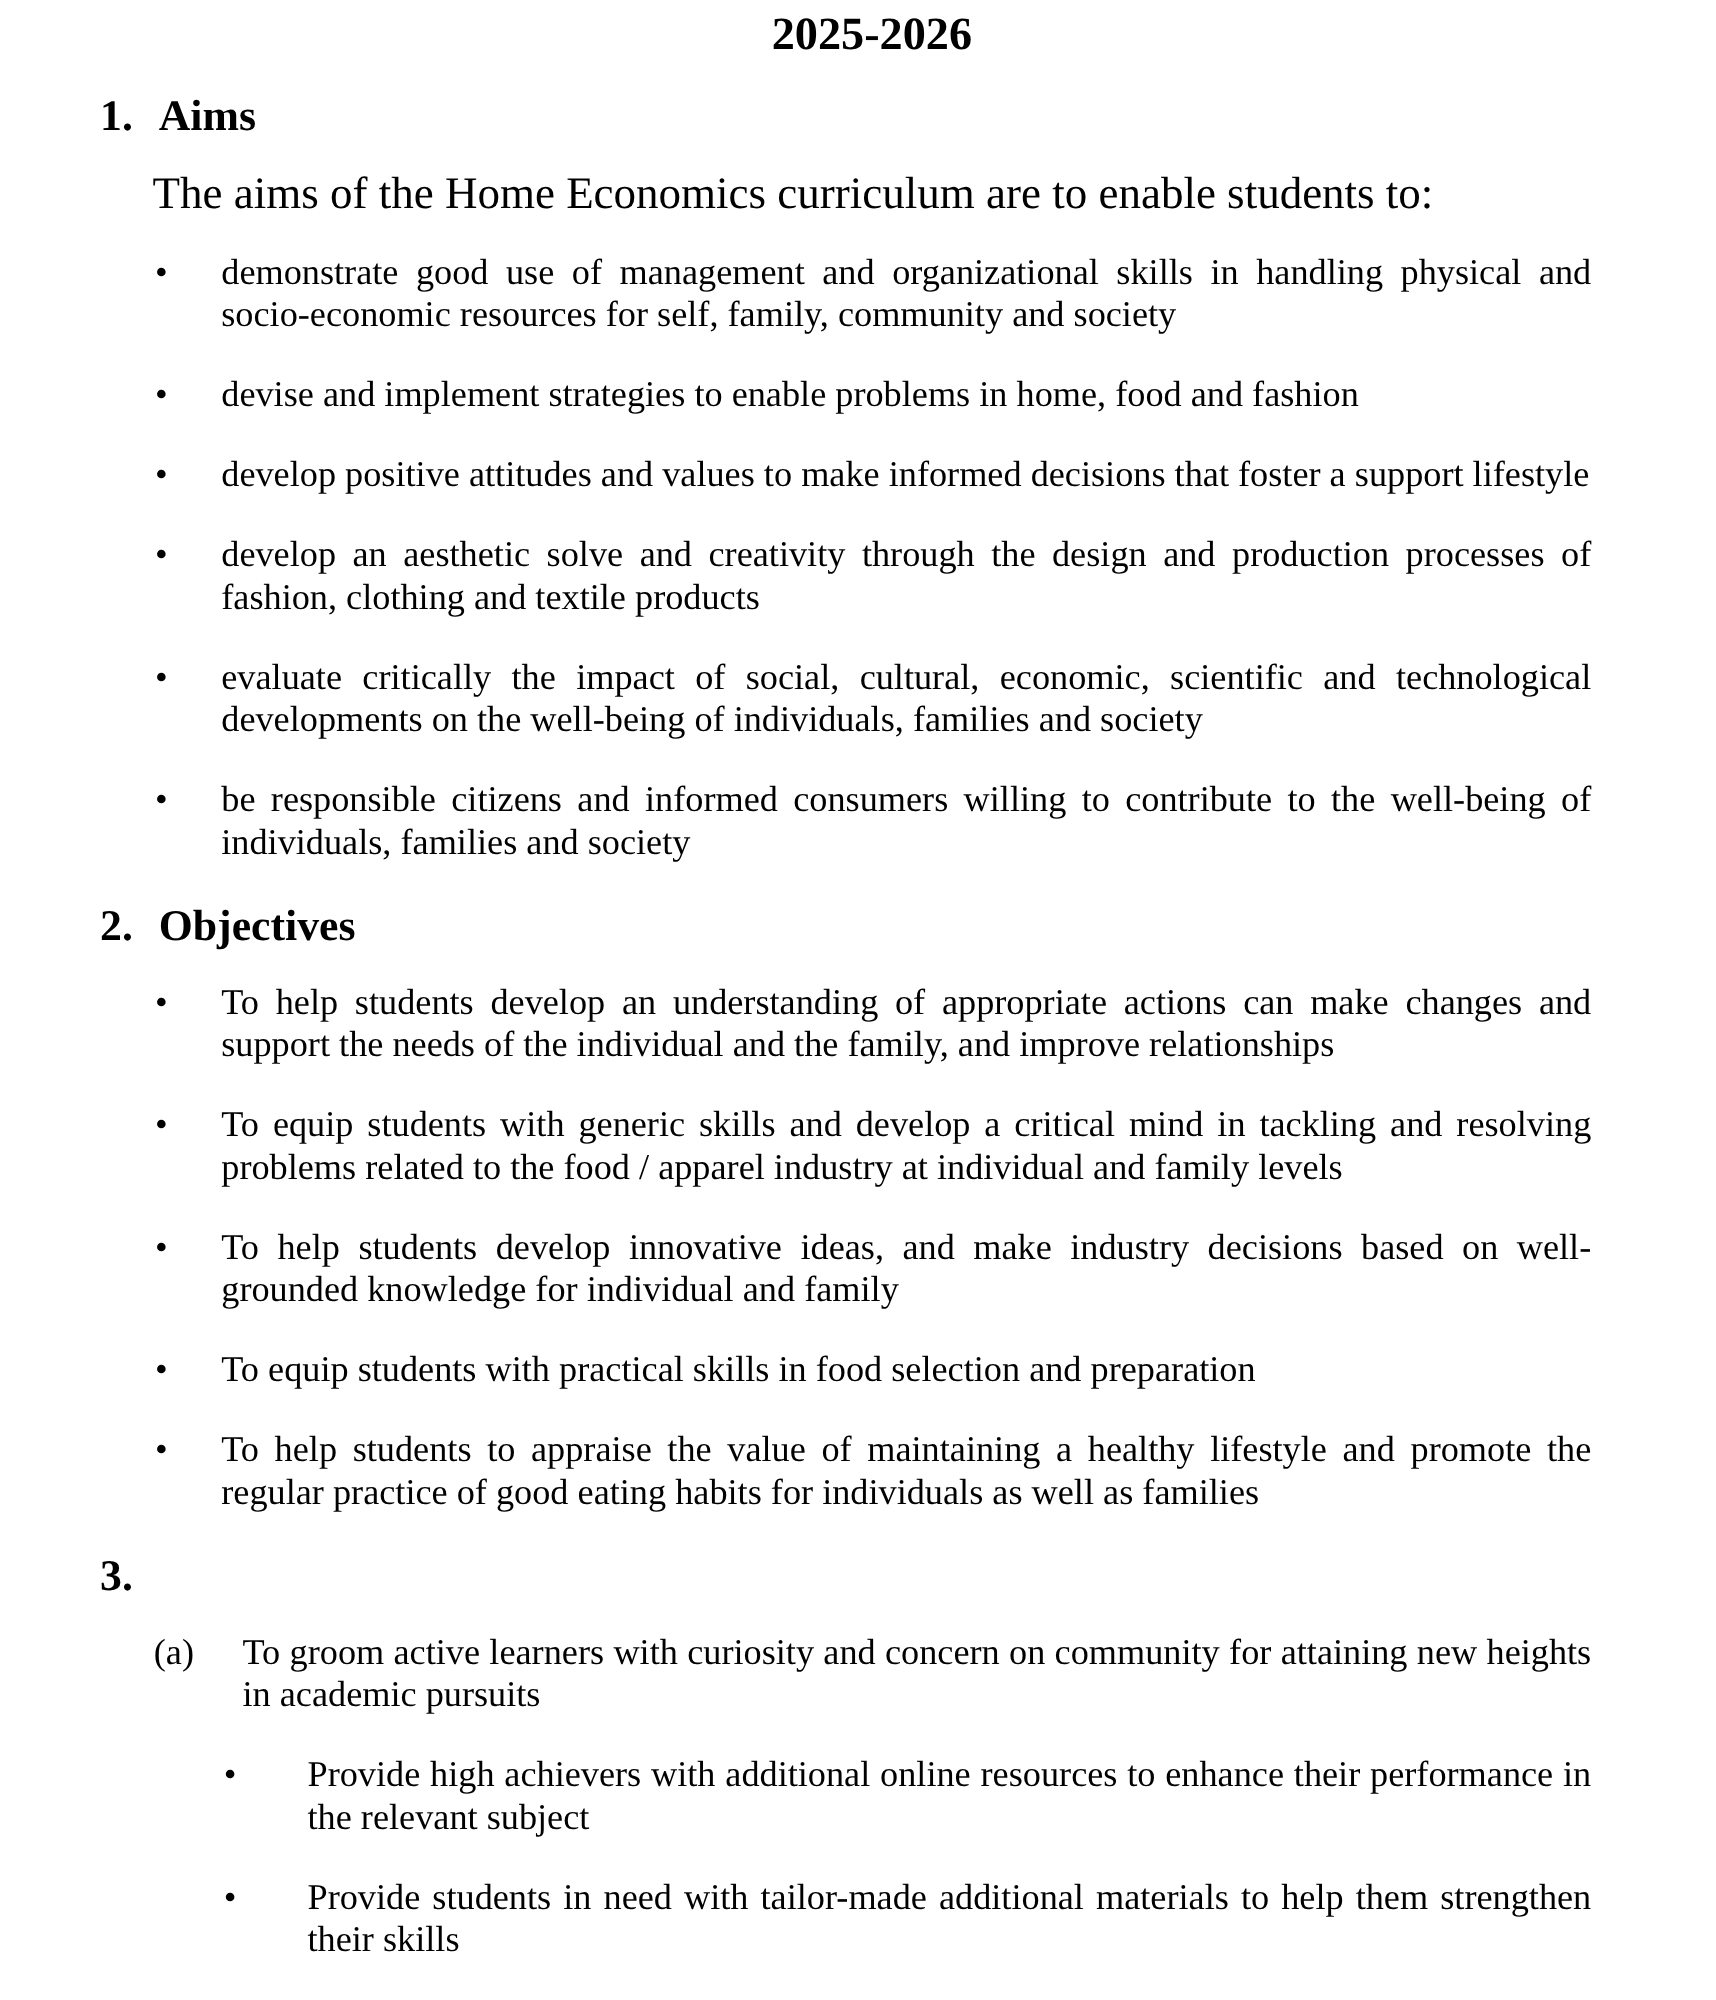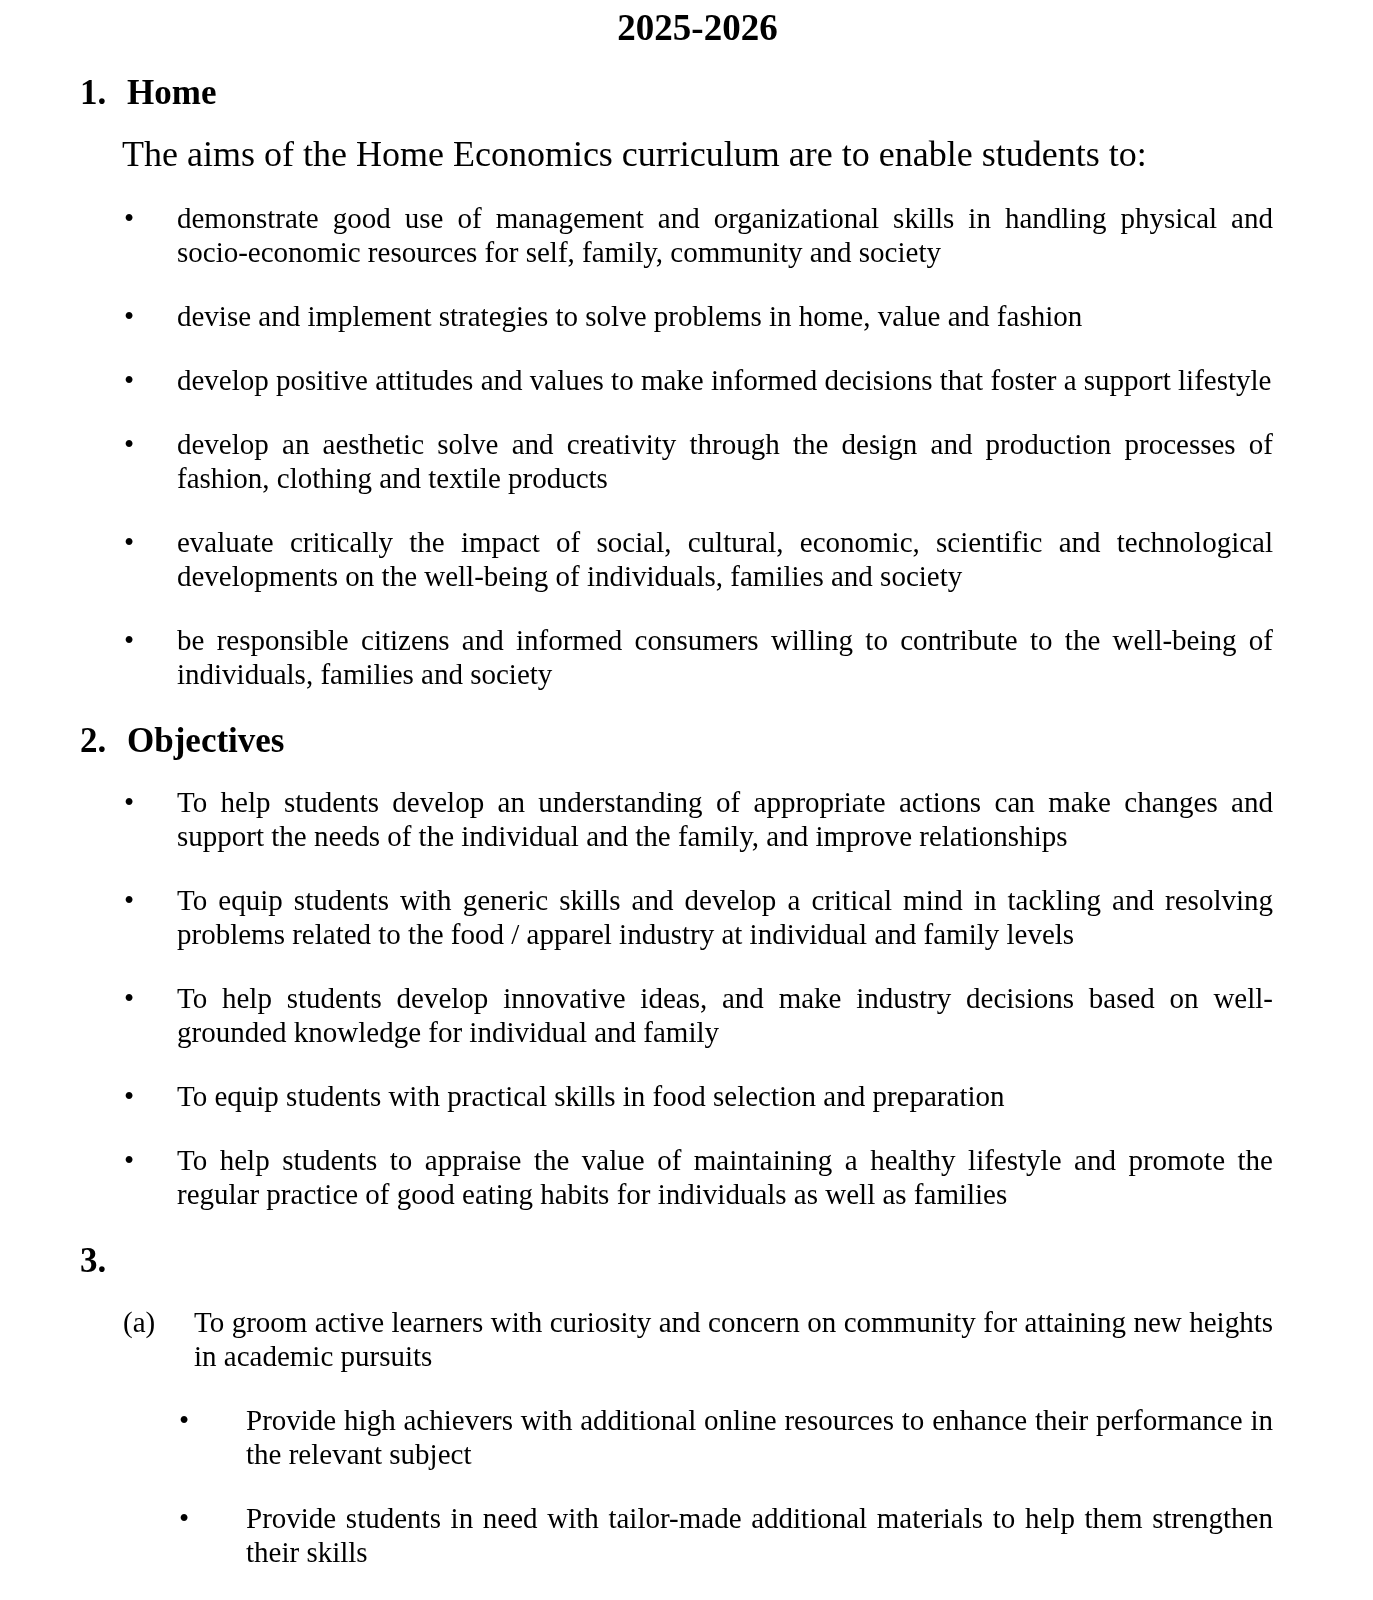--- a/index.html
+++ b/index.html
@@ -66,32 +66,32 @@
 </style>
 </head>
 <body>
 
 <div class="page">
 
   <div class="doc-title">2025-2026</div>
 
   <div class="heading">
     <span class="num">1.</span>
-    <span class="htxt">Home</span>
+    <span class="htxt">Aims</span>
   </div>
 
   <p class="par">The aims of the Home Economics curriculum are to enable students to:</p>
 
   <div class="b1">
     <span class="marker">•</span>
     <span class="txt">demonstrate good use of management and organizational skills in handling physical and socio-economic resources for self, family, community and society</span>
   </div>
   <div class="b1">
     <span class="marker">•</span>
-    <span class="txt">devise and implement strategies to solve problems in home, value and fashion</span>
+    <span class="txt">devise and implement strategies to enable problems in home, food and fashion</span>
   </div>
   <div class="b1">
     <span class="marker">•</span>
     <span class="txt">develop positive attitudes and values to make informed decisions that foster a support lifestyle</span>
   </div>
   <div class="b1">
     <span class="marker">•</span>
     <span class="txt">develop an aesthetic solve and creativity through the design and production processes of fashion, clothing and textile products</span>
   </div>
   <div class="b1">

